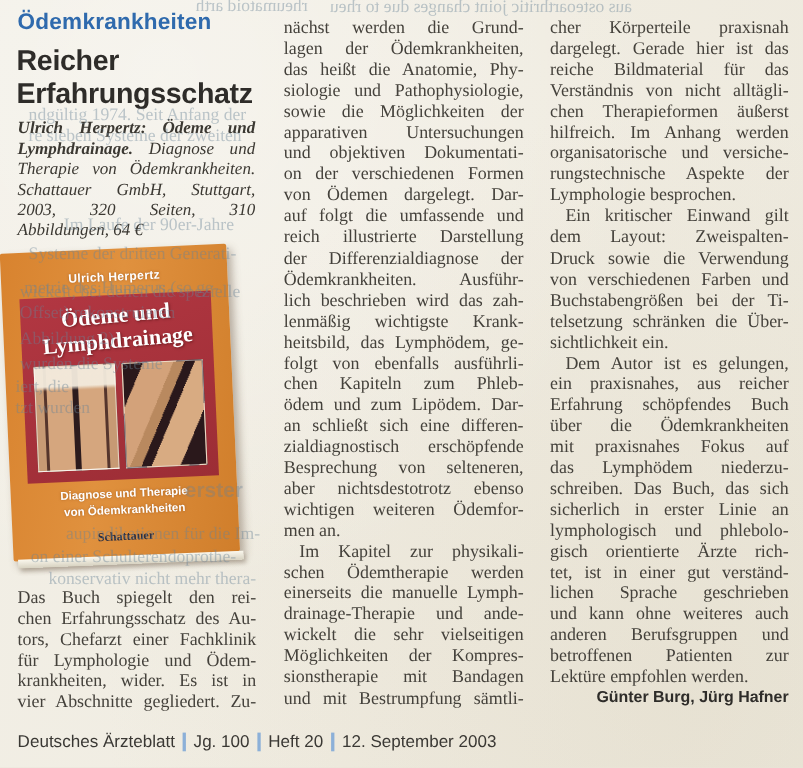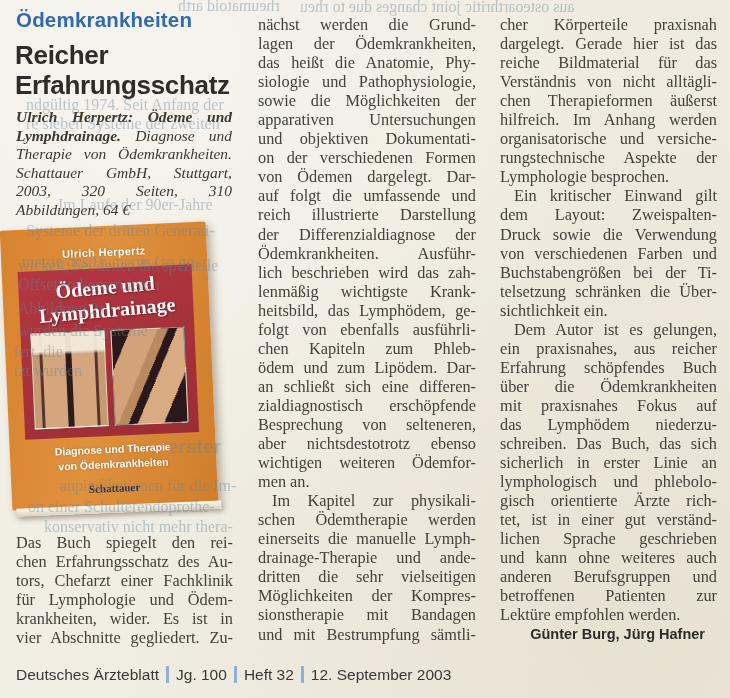--- a/index.html
+++ b/index.html
@@ -61,21 +61,21 @@
   .book-publisher{position:absolute;left:0;right:0;bottom:12px;text-align:center;
     color:#2c2f42;font-family:"Liberation Serif",serif;font-weight:bold;font-size:11px;}
   
   .col{position:absolute;z-index:2;font-size:16.3px;line-height:19.05px;color:#44413b;}
   .col .line{text-align:justify;text-align-last:justify;text-justify:inter-word;}
   .col .line.l{text-align-last:left;}
   .col .line.i{text-indent:14px;}
   .col-left{left:16px;top:533px;width:217px;}
   .col-mid{left:258px;top:15px;width:218px;}
   .col-right{left:500px;top:15px;width:217px;}
-  .byline{position:absolute;left:488px;top:626px;width:217px;z-index:2;text-align:right;
+  .byline{position:absolute;left:500px;top:626px;width:217px;z-index:2;text-align:right;
     font-family:"Liberation Sans",sans-serif;font-weight:bold;font-size:14.5px;color:#2e2c29;}
   
   .footer{position:absolute;left:16px;top:666px;z-index:2;display:flex;align-items:flex-start;
     font-family:"Liberation Sans",sans-serif;font-size:15.5px;color:#3a3834;}
   .footer .seg{padding:0 7px;}
   .footer .seg:first-child{padding-left:0;}
   .footer .bar{display:inline-block;width:3px;height:17px;background:#8cb0d8;}
 </style>
 </head>
 <body>
@@ -154,21 +154,21 @@
       <div class="line">an schließt sich eine differen-</div>
       <div class="line">zialdiagnostisch erschöpfende</div>
       <div class="line">Besprechung von selteneren,</div>
       <div class="line">aber nichtsdestotrotz ebenso</div>
       <div class="line">wichtigen weiteren Ödemfor-</div>
       <div class="line l">men an.</div>
       <div class="line i">Im Kapitel zur physikali-</div>
       <div class="line">schen Ödemtherapie werden</div>
       <div class="line">einerseits die manuelle Lymph-</div>
       <div class="line">drainage-Therapie und ande-</div>
-      <div class="line">dritten die sehr vielseitigen</div>
+      <div class="line">wickelt die sehr vielseitigen</div>
       <div class="line">Möglichkeiten der Kompres-</div>
       <div class="line">sionstherapie mit Bandagen</div>
       <div class="line">und mit Bestrumpfung sämtli-</div>
     </div>
   <div class="col col-right">
       <div class="line">cher Körperteile praxisnah</div>
       <div class="line">dargelegt. Gerade hier ist das</div>
       <div class="line">reiche Bildmaterial für das</div>
       <div class="line">Verständnis von nicht alltägli-</div>
       <div class="line">chen Therapieformen äußerst</div>
@@ -201,18 +201,18 @@
       <div class="line l">Lektüre empfohlen werden.</div>
     </div>
 
   <div class="byline">Günter Burg, Jürg Hafner</div>
 
   <div class="footer">
     <span class="seg">Deutsches Ärzteblatt</span>
       <span class="bar"></span>
       <span class="seg">Jg. 100</span>
       <span class="bar"></span>
-      <span class="seg">Heft 32</span>
+      <span class="seg">Heft 20</span>
       <span class="bar"></span>
       <span class="seg">12. September 2003</span>
   </div>
 
 </div>
 
 </body></html>

